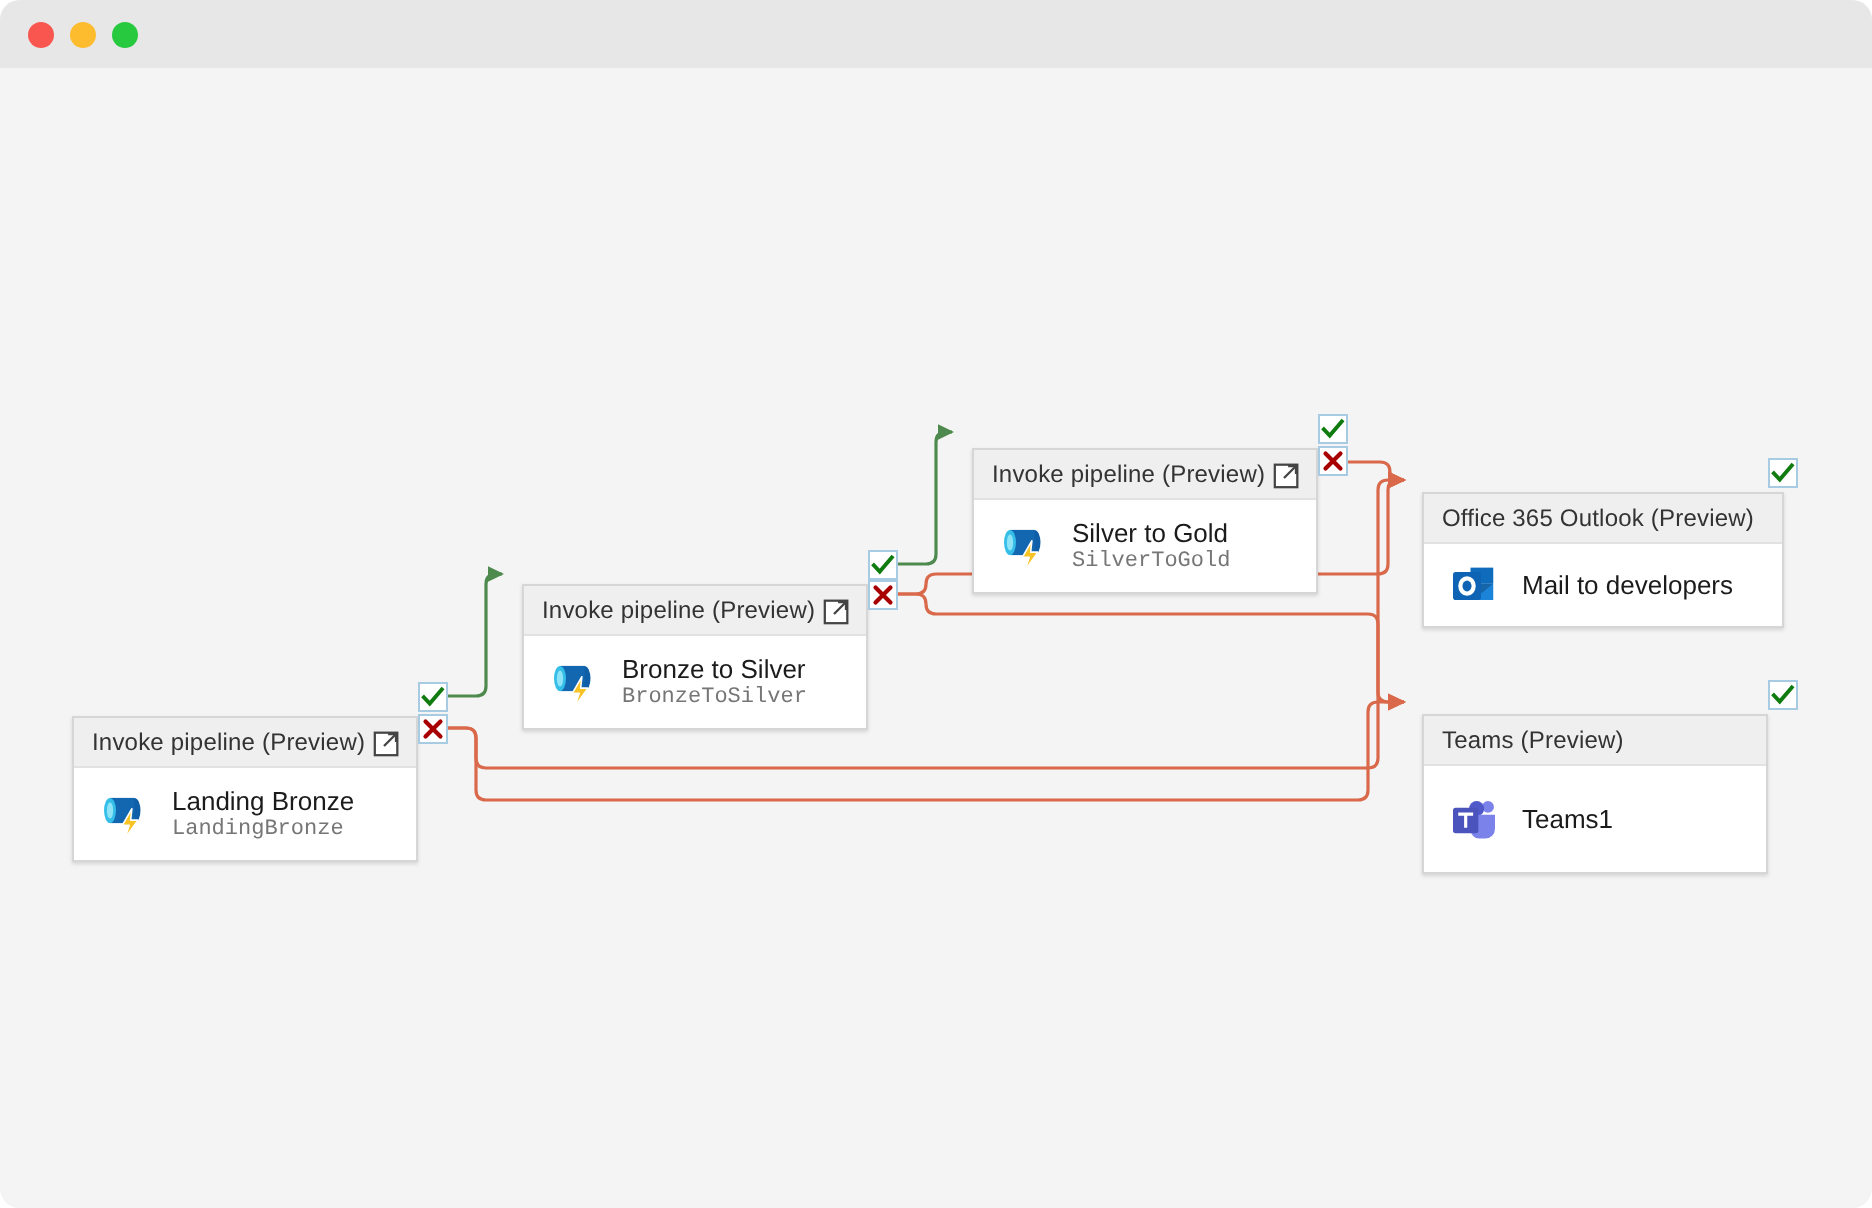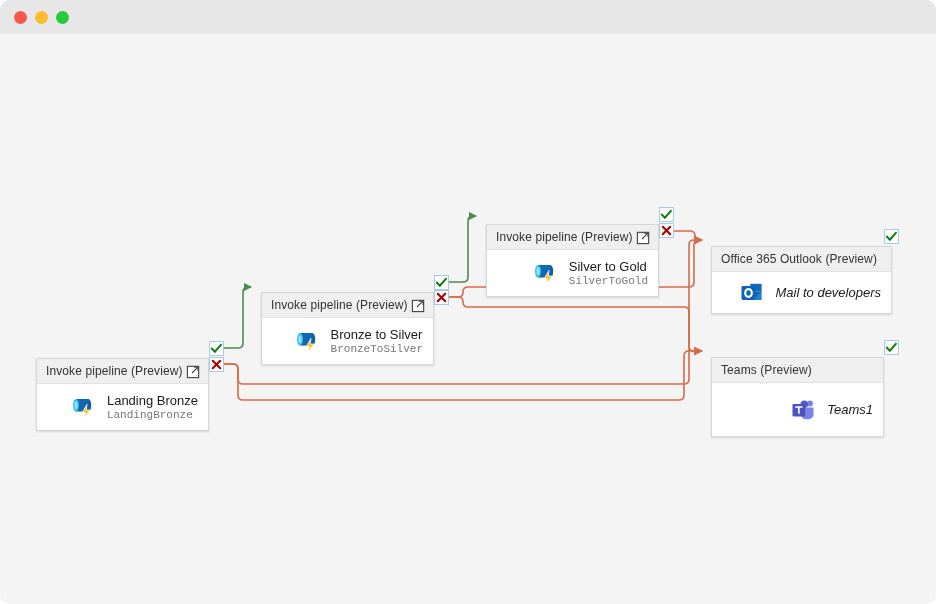--- a/index.html
+++ b/index.html
@@ -91,21 +91,20 @@
     height: 15px;
     flex: 0 0 auto;
     display: block;
   }
   .node-body {
     display: flex;
     align-items: center;
     padding: 9px 10px 9px 11px;
     box-sizing: border-box;
     height: calc(100% - 25px);
-    justify-content: flex-end;
   }
   .node-icon {
     width: 28px;
     height: 28px;
     flex: 0 0 auto;
     margin-right: 10px;
     display: block;
   }
   .node-text { min-width: 0; }
   .node-title {
@@ -114,21 +113,21 @@
     line-height: 15px;
     white-space: nowrap;
   }
   .node-sub {
     font-size: 11px;
     color: #767676;
     line-height: 14px;
     white-space: nowrap;
     font-family: Liberation Mono, monospace;
   }
-  .node-title.single { font-size: 13px; color: #1b1b1b; font-style: italic; }
+  .node-title.single { font-size: 13px; color: #1b1b1b; }
 
   
   .badge {
     position: absolute;
     width: 15px;
     height: 15px;
     background: #ffffff;
     border: 1px solid #a8cbe4;
     box-sizing: border-box;
   }

